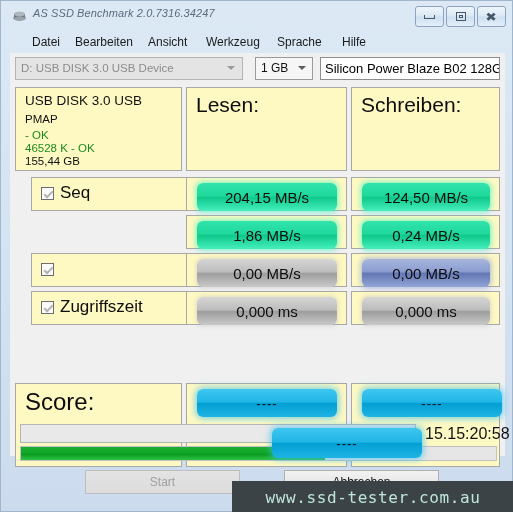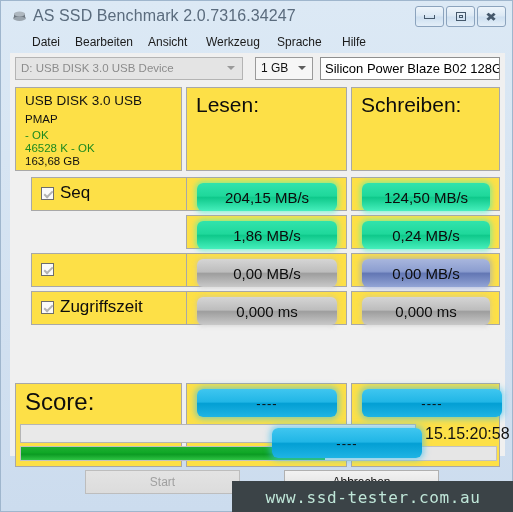--- a/index.html
+++ b/index.html
@@ -34,24 +34,25 @@
     box-sizing: border-box;
   }
   .title-icon {
     position: absolute;
     left: 11px; top: 8px;
     width: 15px; height: 14px;
   }
   .title-text {
     position: absolute;
     left: 32px; top: 6px;
-    font-size: 16px;
+    font-size: 11px;
     color: #5a6b7d;
     letter-spacing: 0.1px;
     white-space: nowrap;
+    font-style: italic;
   }
   .wincontrols {
     position: absolute;
     right: 6px; top: 5px;
     display: flex;
     gap: 2px;
   }
   .winbtn {
     width: 29px;
     height: 21px;
@@ -186,21 +187,21 @@
     padding-left: 4px;
     white-space: nowrap;
     overflow: hidden;
   }
 
   
   .panel {
     position: absolute;
     box-sizing: border-box;
     border: 1px solid #a8a8a8;
-    background: #fde047;
+    background: #fef9c3;
   }
 
   
   .info-panel { left: 5px; top: 34px; width: 167px; height: 84px; }
   .info-line {
     position: absolute;
     left: 9px;
     font-size: 13.5px;
     color: #111;
     white-space: nowrap;
@@ -433,21 +434,21 @@
         <span class="chev"></span>
       </div>
       <div class="name-field">Silicon Power Blaze B02 128G</div>
     </div>
 
     <div class="panel info-panel">
       <div class="info-line" style="top:5px">USB DISK 3.0 USB</div>
       <div class="info-line small" style="top:25px">PMAP</div>
       <div class="info-line small green" style="top:41px">- OK</div>
       <div class="info-line small green" style="top:54px">46528 K - OK</div>
-      <div class="info-line small" style="top:67px">163,68 GB</div>
+      <div class="info-line small" style="top:67px">155,44 GB</div>
     </div>
 
     <div class="panel read-head">
       <div class="head-label">Lesen:</div>
     </div>
     <div class="panel write-head">
       <div class="head-label">Schreiben:</div>
     </div>
 
     <div class="panel row-label-panel" style="top:124px">

